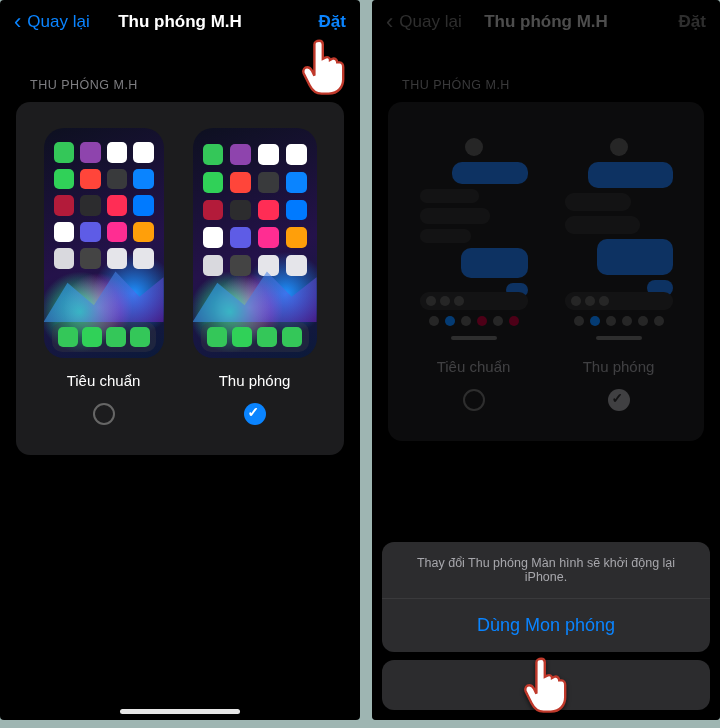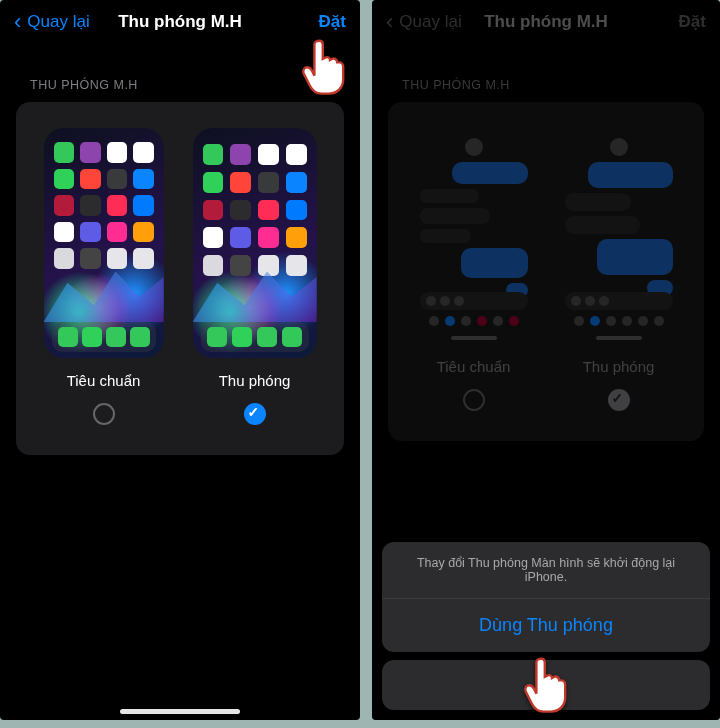--- a/index.html
+++ b/index.html
@@ -329,21 +329,21 @@
           <div class="homebar"></div>
         </div>
         <div class="option-label">Thu phóng</div>
         <div class="radio grey-selected"></div>
       </div>
     </div>
   </div>
 
   <div class="sheet">
     <div class="sheet-msg">Thay đổi Thu phóng Màn hình sẽ khởi động lại iPhone.</div>
-    <div class="sheet-btn">Dùng Thu phóng</div>
+    <div class="sheet-btn">Dùng Mon phóng</div>
     <div class="sheet-cancel"></div>
   </div>
 
   <div class="hand" style="left:50%; transform:translateX(-50%); bottom:6px; z-index:6;">
     <svg viewBox="0 0 40 50">
         <path d="M16 4c2 0 3 1 3 3v12l2-1c2-1 4 0 4 2l2-1c2-1 4 1 4 3l2 0c2 0 3 2 3 4v10c0 6-4 12-12 12h-6c-5 0-8-3-10-7l-5-10c-1-3 1-5 3-5 2 0 3 1 4 3l2 4V7c0-2 2-3 4-3z" fill="#fff" stroke="#c0392b" stroke-width="2"></path>
       </svg>
   </div>
 </div>
 

